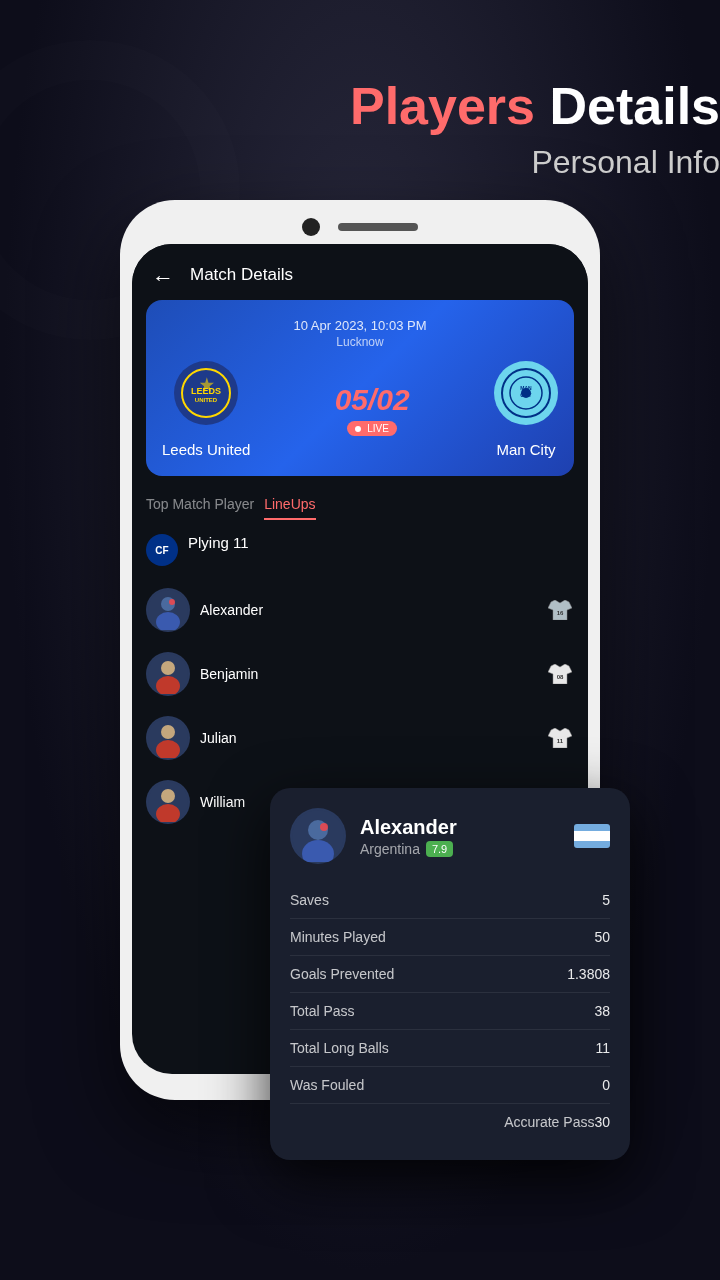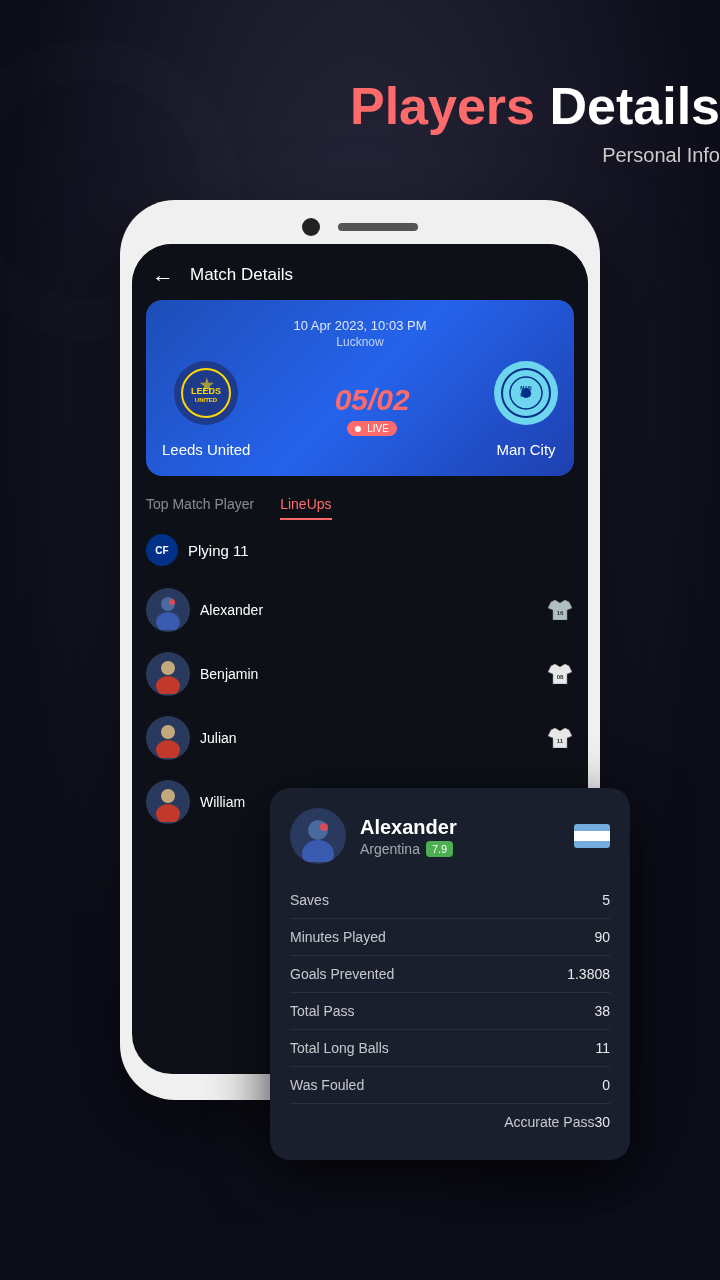--- a/index.html
+++ b/index.html
@@ -43,21 +43,21 @@
       font-size: 52px;
       font-weight: 800;
     }
     .header-title .accent {
       color: #ff6b6b;
     }
     .header-title .white {
       color: #ffffff;
     }
     .header-subtitle {
-      font-size: 20px;
+      font-size: 32px;
       color: #cccccc;
       font-weight: 400;
       margin-top: 8px;
     }
 
     
     .phone-mockup {
       position: absolute;
       top: 200px;
       left: 50%;
@@ -199,41 +199,40 @@
       height: 6px;
       background: white;
       border-radius: 50%;
       margin-right: 3px;
     }
 
     
     .tabs {
       display: flex;
       padding: 0 14px;
-      gap: 26px;
+      gap: 10px;
       margin-bottom: 14px;
     }
     .tab {
       color: rgba(255,255,255,0.5);
       font-size: 14px;
       padding: 6px 0;
       cursor: pointer;
     }
     .tab.active {
       color: #ff6b6b;
       border-bottom: 2px solid #ff6b6b;
     }
 
     
     .player-list-section {
       padding: 0 14px;
     }
     .section-header {
       display: flex;
-      align-items: center;
       margin-bottom: 12px;
       gap: 10px;
     }
     .section-title {
       color: #ffffff;
       font-size: 15px;
       font-weight: 500;
     }
 
     .player-row {
@@ -575,21 +574,21 @@
       </div>
     </div>
 
     <div>
       <div class="stat-row">
         <span class="stat-label">Saves</span>
         <span class="stat-value">5</span>
       </div>
       <div class="stat-row">
         <span class="stat-label">Minutes Played</span>
-        <span class="stat-value">90</span>
+        <span class="stat-value">50</span>
       </div>
       <div class="stat-row">
         <span class="stat-label">Goals Prevented</span>
         <span class="stat-value">1.3808</span>
       </div>
       <div class="stat-row">
         <span class="stat-label">Total Pass</span>
         <span class="stat-value">38</span>
       </div>
       <div class="stat-row">

